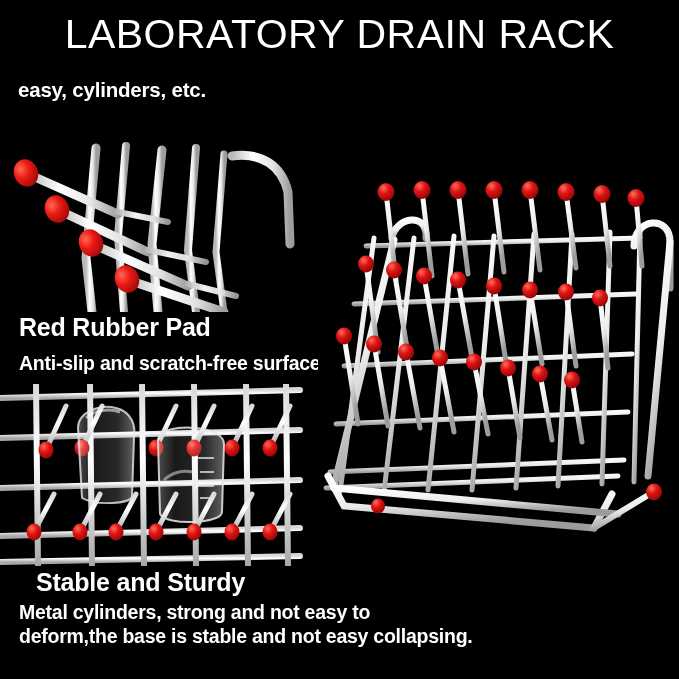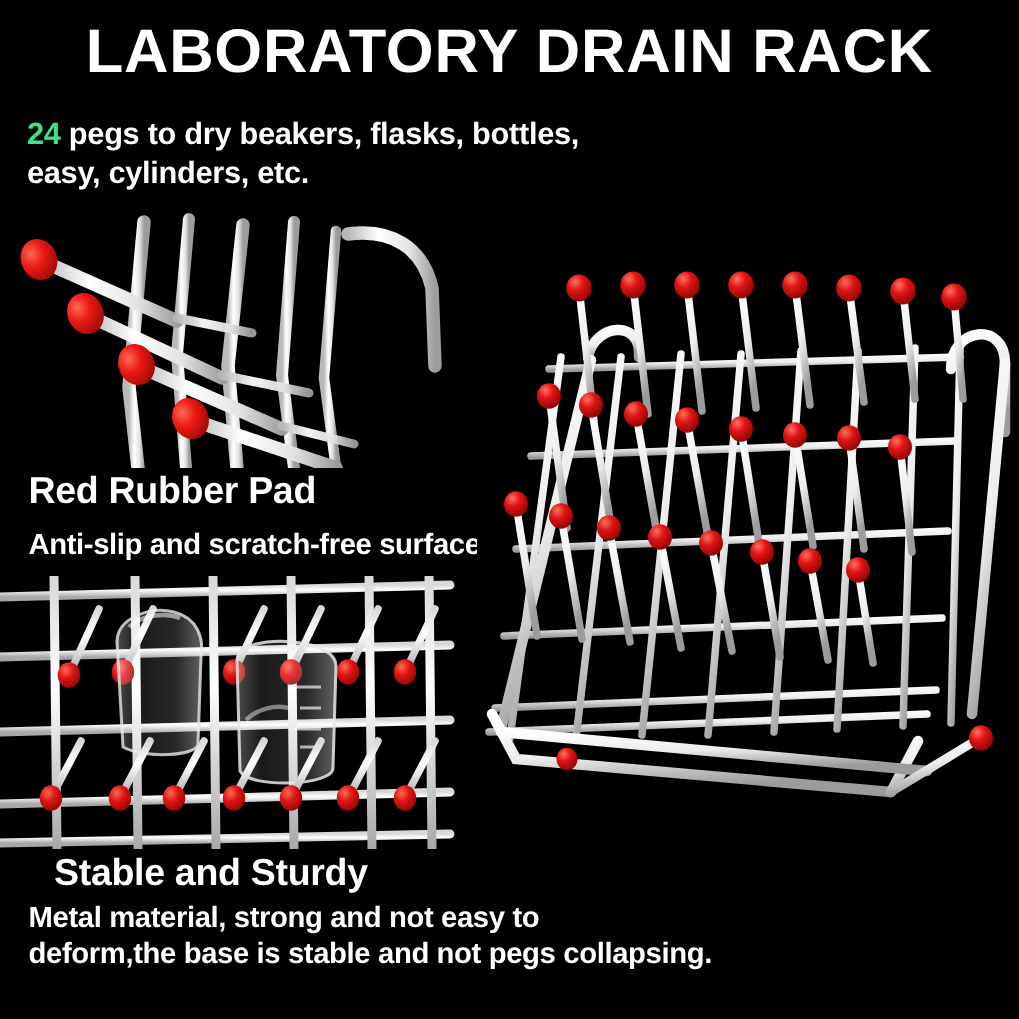--- a/index.html
+++ b/index.html
@@ -20,21 +20,21 @@
 
   
   .title {
     position: absolute;
     left: 0;
     top: 14px;
     width: 679px;
     text-align: center;
     color: #ffffff;
     font-size: 41px;
-    font-weight: bold;
+    font-weight: normal;
     letter-spacing: 0.5px;
     line-height: 1.0;
     white-space: nowrap;
   }
 
   
   .subtitle {
     position: absolute;
     left: 18px;
     top: 77px;
@@ -84,21 +84,20 @@
   .photo svg { display: block; width: 100%; height: 100%; }
 </style>
 </head>
 <body>
 
 <div id="page">
 
   <div class="title">LABORATORY DRAIN RACK</div>
 
   <div class="subtitle">
-    <div><span class="count">24</span><span> pegs to dry beakers, flasks, bottles,</span></div>
     <div>easy, cylinders, etc.</div>
   </div>
 
   <div class="photo" id="photo-pegs">
     <svg viewBox="0 0 300 172" preserveAspectRatio="none">
       <defs>
         <linearGradient id="wireG" x1="0" y1="0" x2="1" y2="0">
           <stop offset="0%" stop-color="#b9b9b9"></stop>
           <stop offset="35%" stop-color="#ffffff"></stop>
           <stop offset="70%" stop-color="#e4e4e4"></stop>
@@ -237,22 +236,22 @@
         <ellipse cx="156" cy="148" rx="7.5" ry="8.5" fill="url(#redG2)"></ellipse>
         <ellipse cx="194" cy="148" rx="7.5" ry="8.5" fill="url(#redG2)"></ellipse>
         <ellipse cx="232" cy="148" rx="7.5" ry="8.5" fill="url(#redG2)"></ellipse>
         <ellipse cx="270" cy="148" rx="7.5" ry="8.5" fill="url(#redG2)"></ellipse>
       </g>
     </svg>
   </div>
 
   <div class="feat-head" id="sturdy-head">Stable and Sturdy</div>
   <div class="feat-sub" id="sturdy-sub">
-    <div>Metal material, strong and not easy to</div>
-    <div>deform,the base is stable and not pegs collapsing.</div>
+    <div>Metal cylinders, strong and not easy to</div>
+    <div>deform,the base is stable and not easy collapsing.</div>
   </div>
 
   <div class="photo" id="photo-rack">
     <svg viewBox="0 0 361 388" preserveAspectRatio="none">
       <defs>
         <linearGradient id="wireG3" x1="0" y1="0" x2="0.3" y2="1">
           <stop offset="0%" stop-color="#ffffff"></stop>
           <stop offset="55%" stop-color="#ededed"></stop>
           <stop offset="100%" stop-color="#9c9c9c"></stop>
         </linearGradient>

